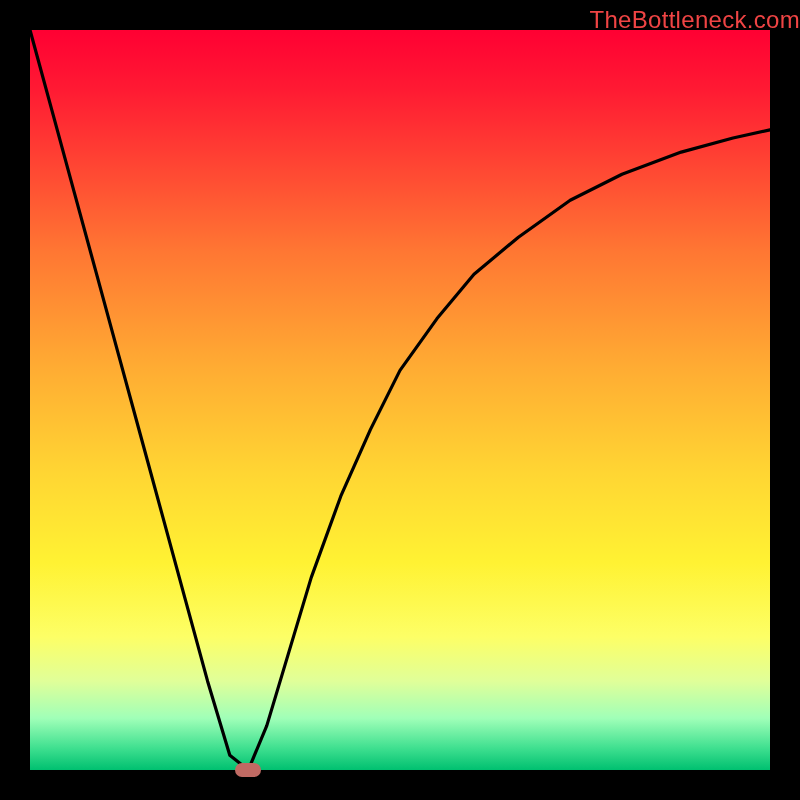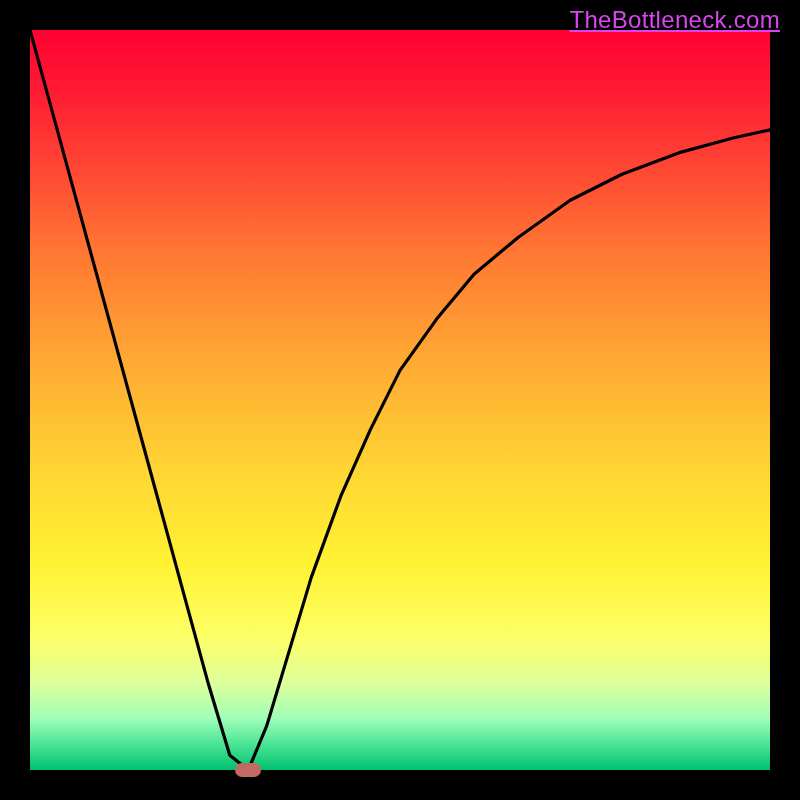--- a/index.html
+++ b/index.html
@@ -34,27 +34,26 @@
       #fdff66 82%,
       #e0ff99 88%,
       #a0ffb8 93%,
       #40e090 97%,
       #00c070 100%
     );
   }
   .watermark {
     position: absolute;
     top: 6px;
-    right: 20px;
+    right: 0;
     font-family: Arial, Helvetica, sans-serif;
     font-size: 24px;
-    color: #d946ef;
+    color: #ef4444;
     letter-spacing: 0.3px;
     user-select: none;
-    text-decoration: underline;
   }
   svg.curve-layer {
     position: absolute;
     left: 30px;
     top: 30px;
     width: 740px;
     height: 740px;
     overflow: visible;
   }
   .marker {

